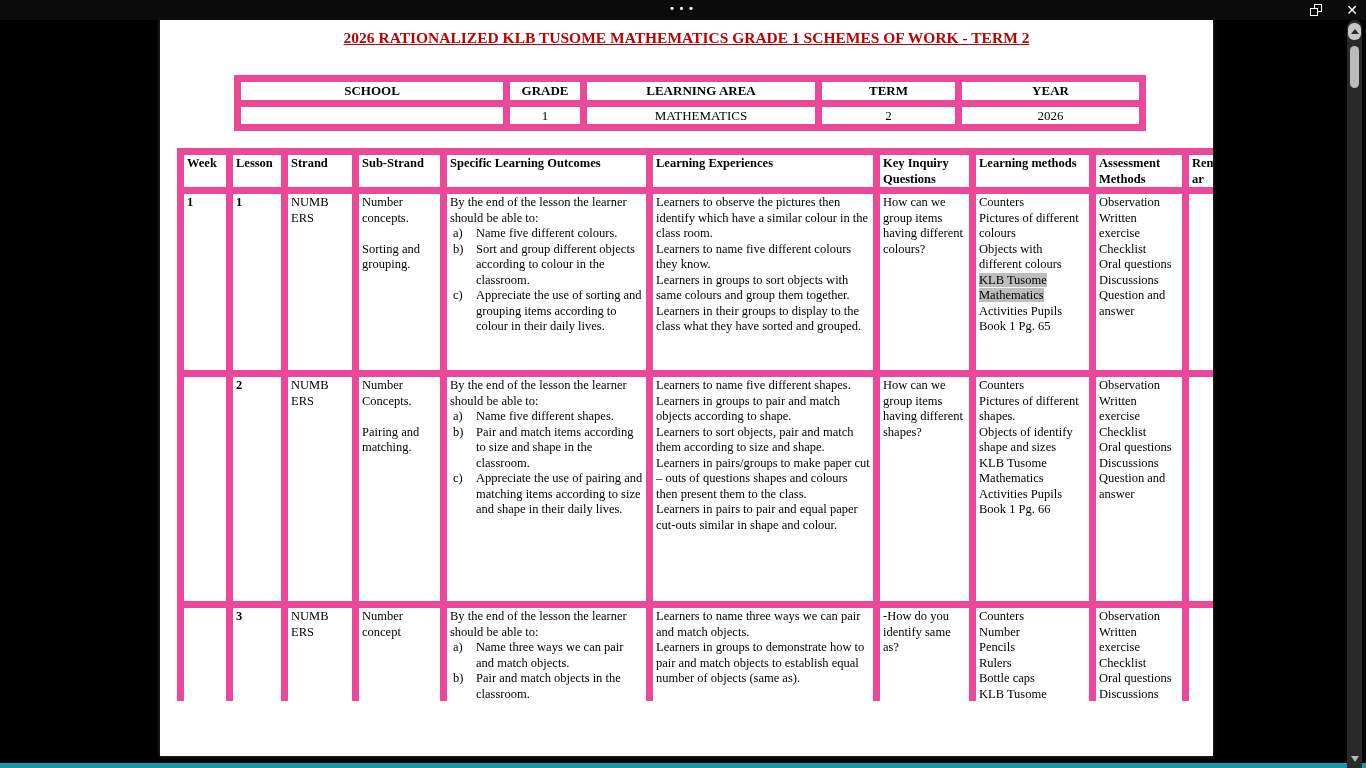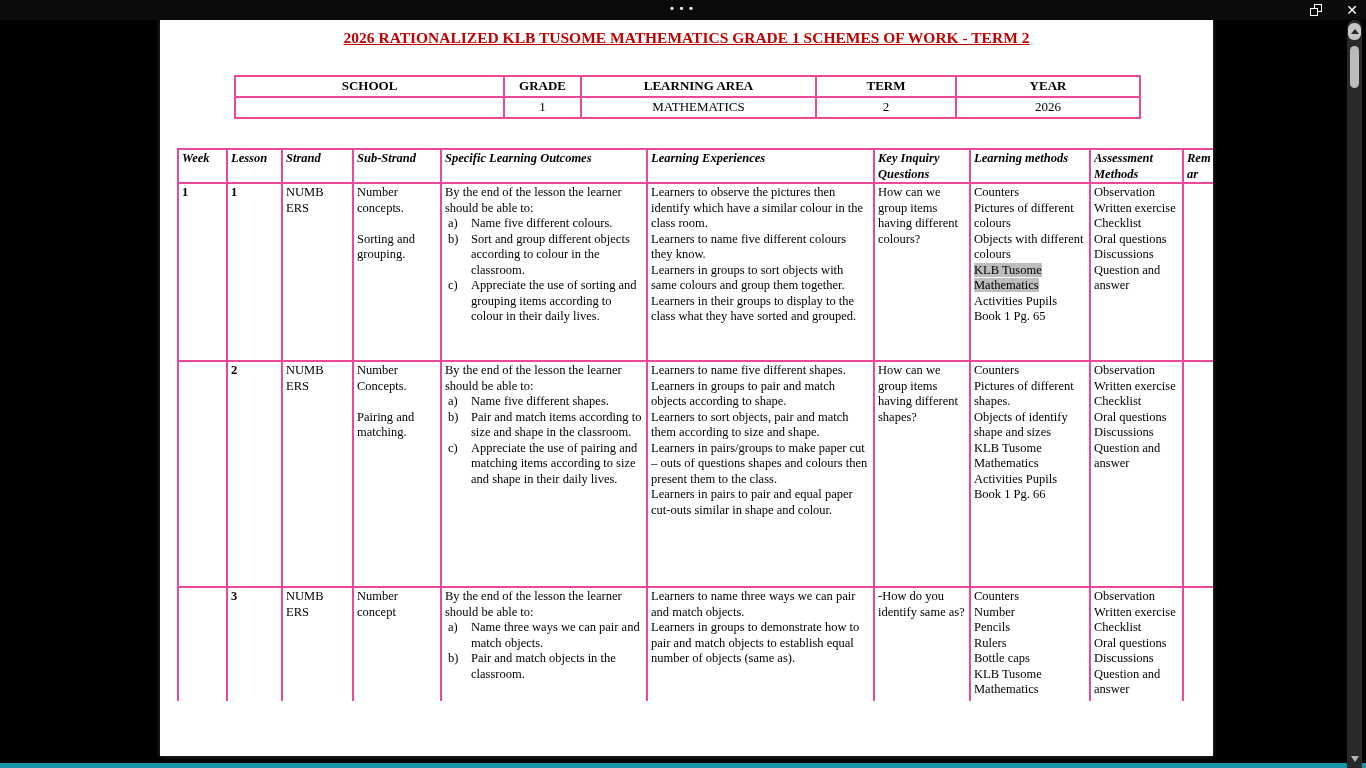--- a/index.html
+++ b/index.html
@@ -19,31 +19,31 @@
   .rsq.front { width:8px; height:8px; left:0; bottom:0; background:#0b0b0b; }
   .closex { color:#fff; font-size:14px; font-family:"DejaVu Sans", sans-serif; cursor:pointer; line-height:20px; }
 
   
   .page { position:absolute; left:148px; top:20px; width:1053px; height:736px; background:#fff;
           overflow:hidden; box-shadow:0 0 4px rgba(255,255,255,0.25);margin-left:12px; }
   .doc-title { margin-top:9px; text-align:center; font-weight:bold; font-size:15.5px;
                color:#c00000; text-decoration:underline; }
 
   table { border-collapse:collapse; table-layout:fixed; }
-  td, th { border:2px solid #ec4899; vertical-align:top; font-size:12.5px; line-height:15.5px;
+  td, th { border:7px solid #ec4899; vertical-align:top; font-size:12.5px; line-height:15.5px;
            padding:1px 3px; overflow:hidden; text-align:left; font-weight:normal; }
 
   
   .info-table { position:absolute; left:74px; top:55px; width:905px; }
   .info-table td { text-align:center; height:21px; font-size:13px; padding:1px 2px; }
   .info-table .hd { font-weight:bold; }
 
   
   .scheme-wrap { position:absolute; left:17px; top:128px; width:1036px; height:553px; overflow:hidden; }
-  .scheme-table th { font-weight:bold; font-style:italic; }
+  .scheme-table th { font-weight:bold; }
   .scheme-table .cw { overflow:hidden; }
   tr.hrow .cw { height:30px; }
   tr.r0 .cw { height:174px; }
   tr.r1 .cw { height:222px; }
   tr.r2 .cw { height:112px; }
   .b { font-weight:bold; }
   .oi { position:relative; padding-left:26px; }
   .oi .m { position:absolute; left:3px; }
   .hl { background:#bdbdbd; }
   .blank { height:15.5px; }

